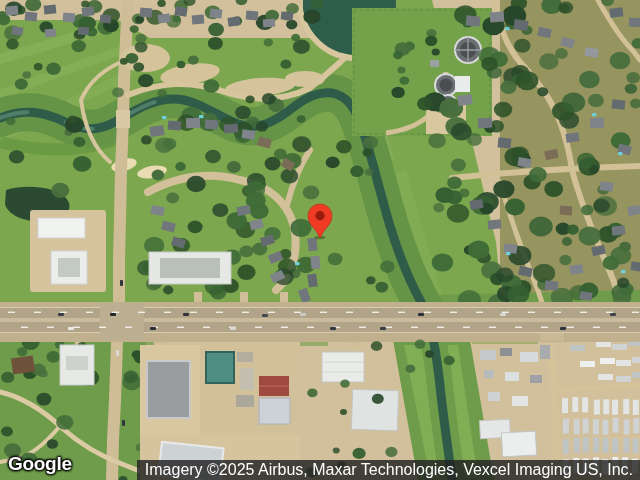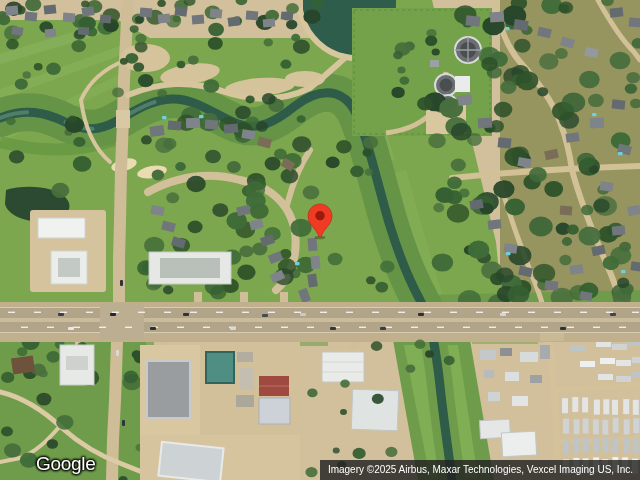--- a/index.html
+++ b/index.html
@@ -1,26 +1,26 @@
 <!DOCTYPE html>
 <html style="--pin-red: #ef3a24; --pin-inner: #991b0e; --pin-stroke: #b52715; --logo-text-color: #ffffff; --attribution-text: #ffffff; --terrain-grass: #7da74e; --terrain-grass-dark: #659447; --terrain-water: #2f5b49; --terrain-sand: #d2c09c; --terrain-road: #b2a489; --roof-teal: #4f8f83; --roof-red: #9e4a40;"><head>
 <meta charset="utf-8">
 <style>
   html,body{margin:0;padding:0;background:#000;}
   #stage{position:relative;width:640px;height:480px;overflow:hidden;
          font-family:"Liberation Sans",sans-serif;}
   #map-svg{position:absolute;left:0;top:0;width:640px;height:480px;display:block;cursor:grab;}
   #google-logo{position:absolute;left:8px;bottom:5px;z-index:5;
-    font-family:"Liberation Sans",sans-serif;font-weight:normal;font-size:19px;
+    font-family:"Liberation Sans",sans-serif;font-weight:bold;font-size:19px;
     color:var(--logo-text-color,#fff);letter-spacing:-0.3px;cursor:pointer;
     text-shadow:0 0 3px rgba(0,0,0,.9),1px 1px 2px rgba(0,0,0,.85),
-      -1px -1px 2px rgba(0,0,0,.85),1px -1px 2px rgba(0,0,0,.85),-1px 1px 2px rgba(0,0,0,.85);margin-left:28px;}
+      -1px -1px 2px rgba(0,0,0,.85),1px -1px 2px rgba(0,0,0,.85),-1px 1px 2px rgba(0,0,0,.85);}
   #attribution{position:absolute;right:0;bottom:0;z-index:5;
     background:rgba(34,34,34,.82);color:var(--attribution-text,#fff);
-    font-size:10px;line-height:15px;padding:2px 7px 3px 8px;white-space:nowrap;}
+    font-size:16px;line-height:15px;padding:2px 7px 3px 8px;white-space:nowrap;}
 </style>
 </head>
 <body>
 
 <div id="stage">
 
 <svg id="map-svg" viewBox="0 0 640 480" xmlns="http://www.w3.org/2000/svg">
 
   <rect x="0" y="0" width="640" height="480" fill="var(--terrain-sand,#d2c09c)"></rect>
 

